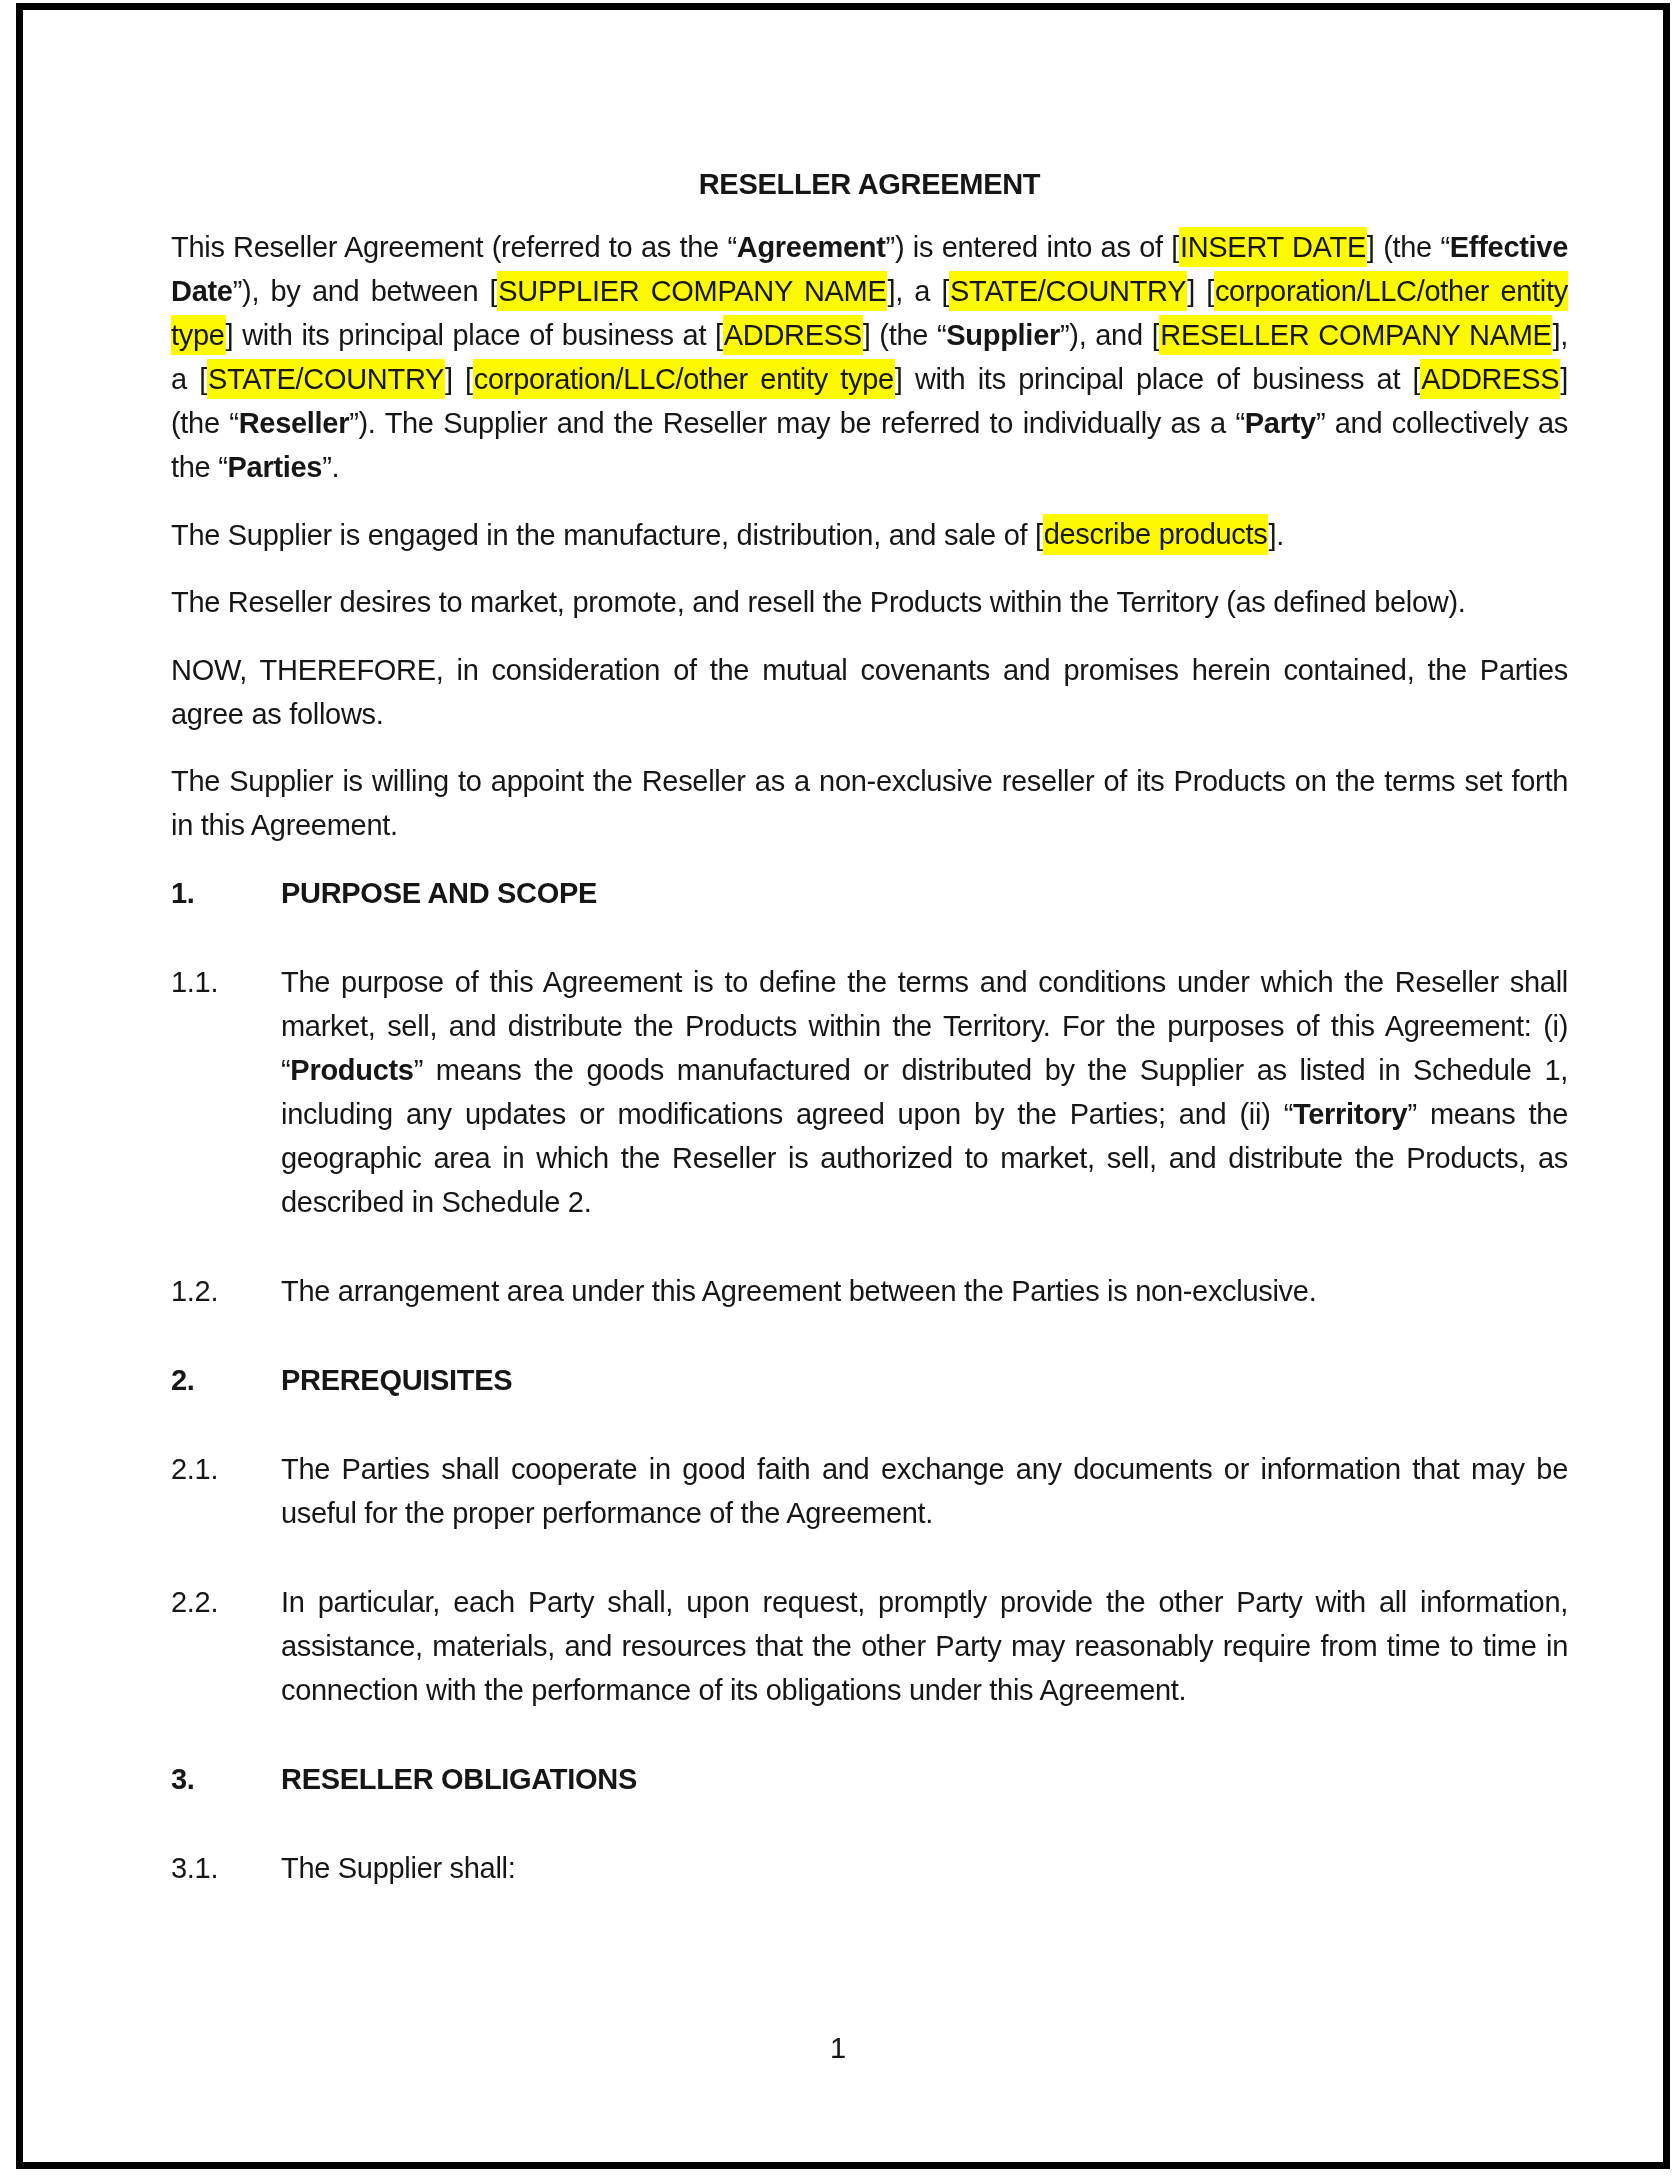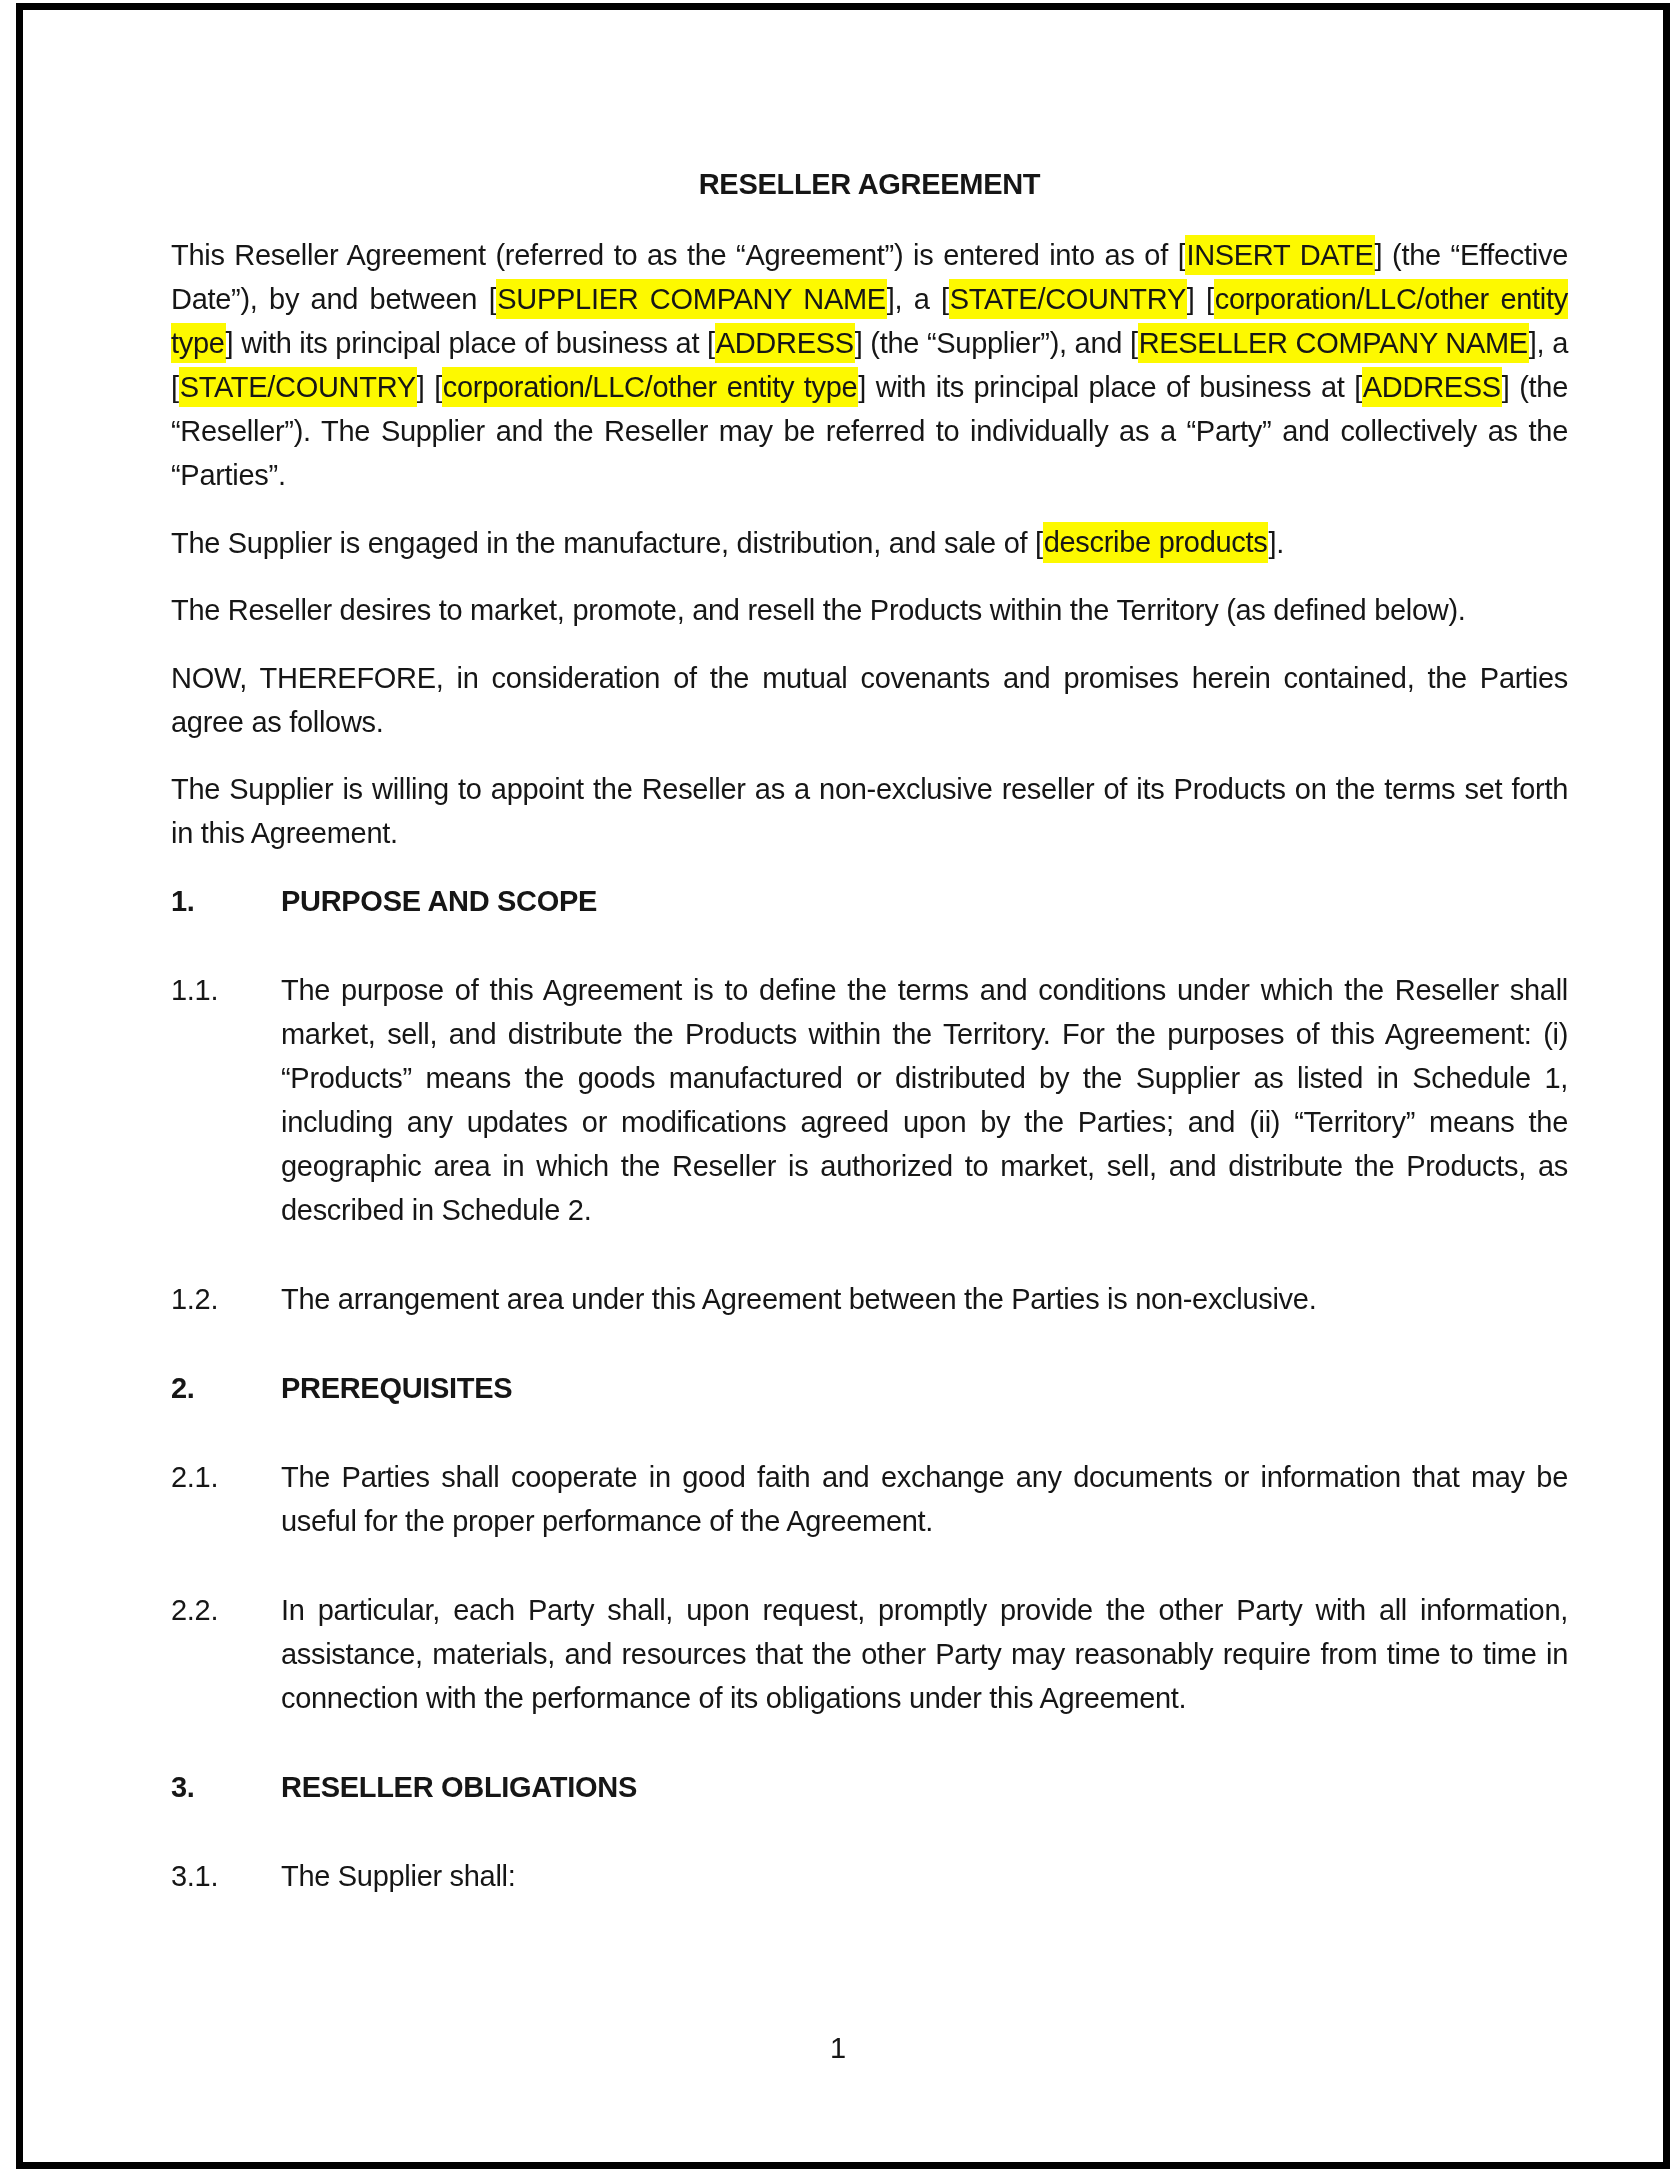--- a/index.html
+++ b/index.html
@@ -18,31 +18,31 @@
   }
   .content {
     position: absolute;
     left: 171px; top: 162px;
     width: 1397px;
     font-size: 29px;
     line-height: 44px;
     letter-spacing: -0.3px;
   }
   .doc-title {
-    margin: 0 0 27px 0;
+    margin: 0 0 19px 0;
     font-size: 29px;
     line-height: 44px;
     font-weight: bold;
     text-align: center;
   }
   p.intro {
     margin: 0 0 23.6px 0;
   }
   .just { text-align: justify; }
-  .b { font-weight: normal; }
+  .b { font-weight: bold; }
   .hl {
     background: var(--hl, #fdf900);
     padding: 4.4px 0.9px;
   }
   .sec-heading {
     display: flex;
     margin: 22px 0 45px 0;
     font-weight: bold;
   }
   .clause {

